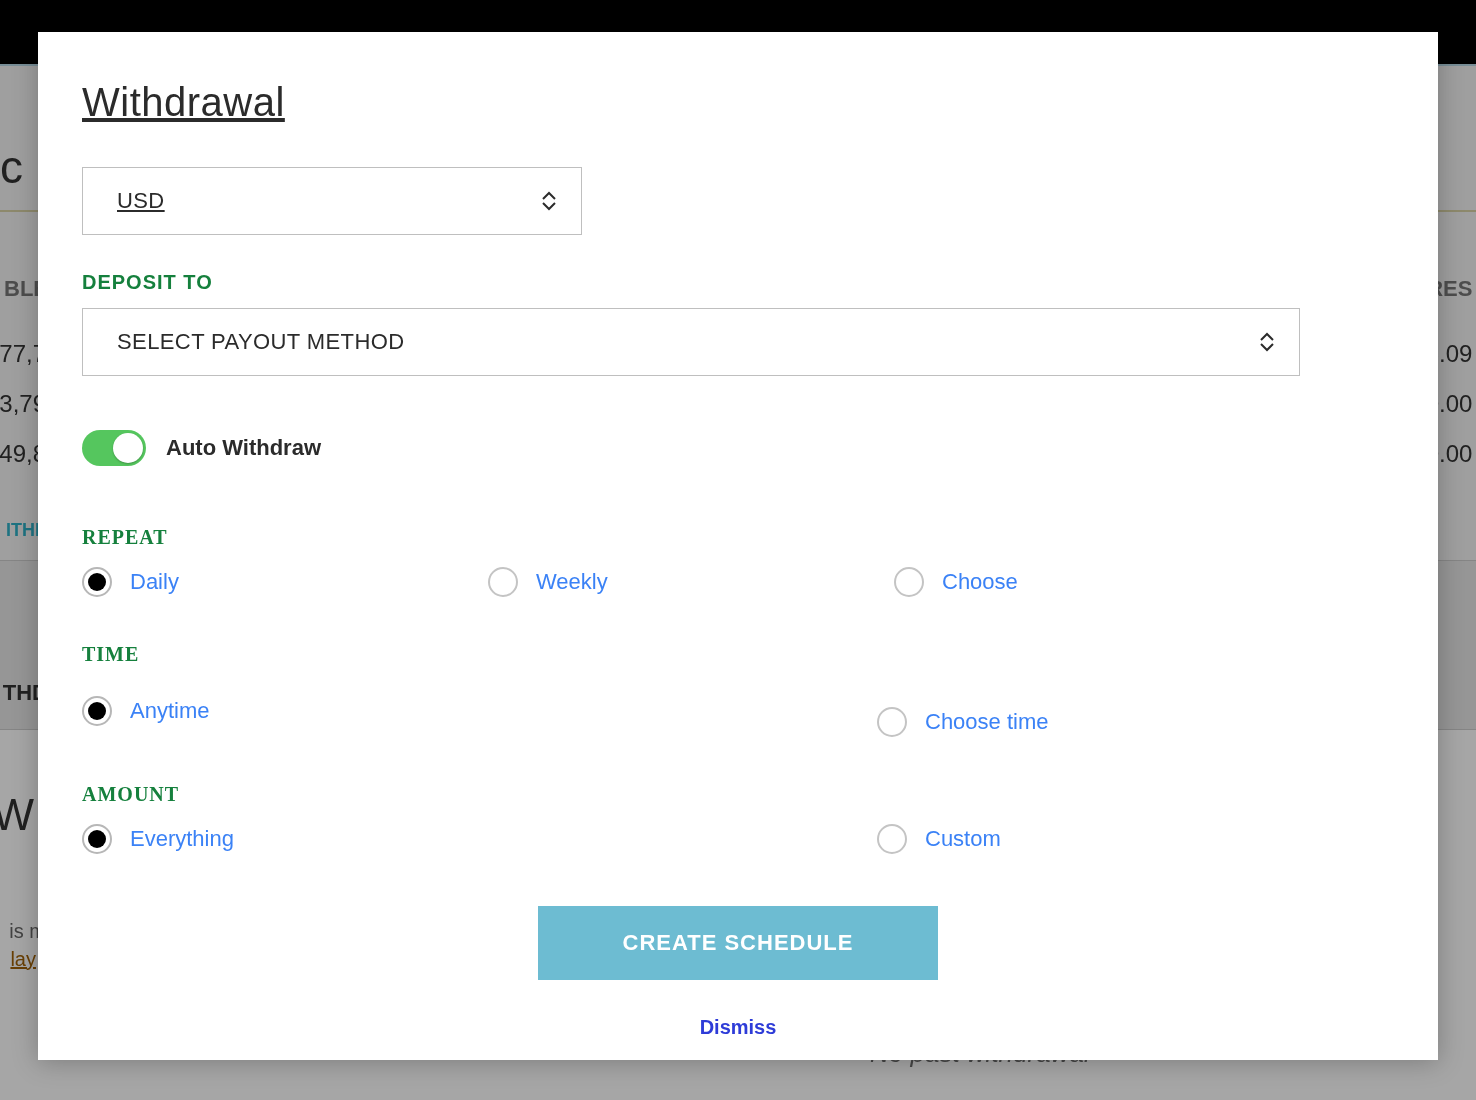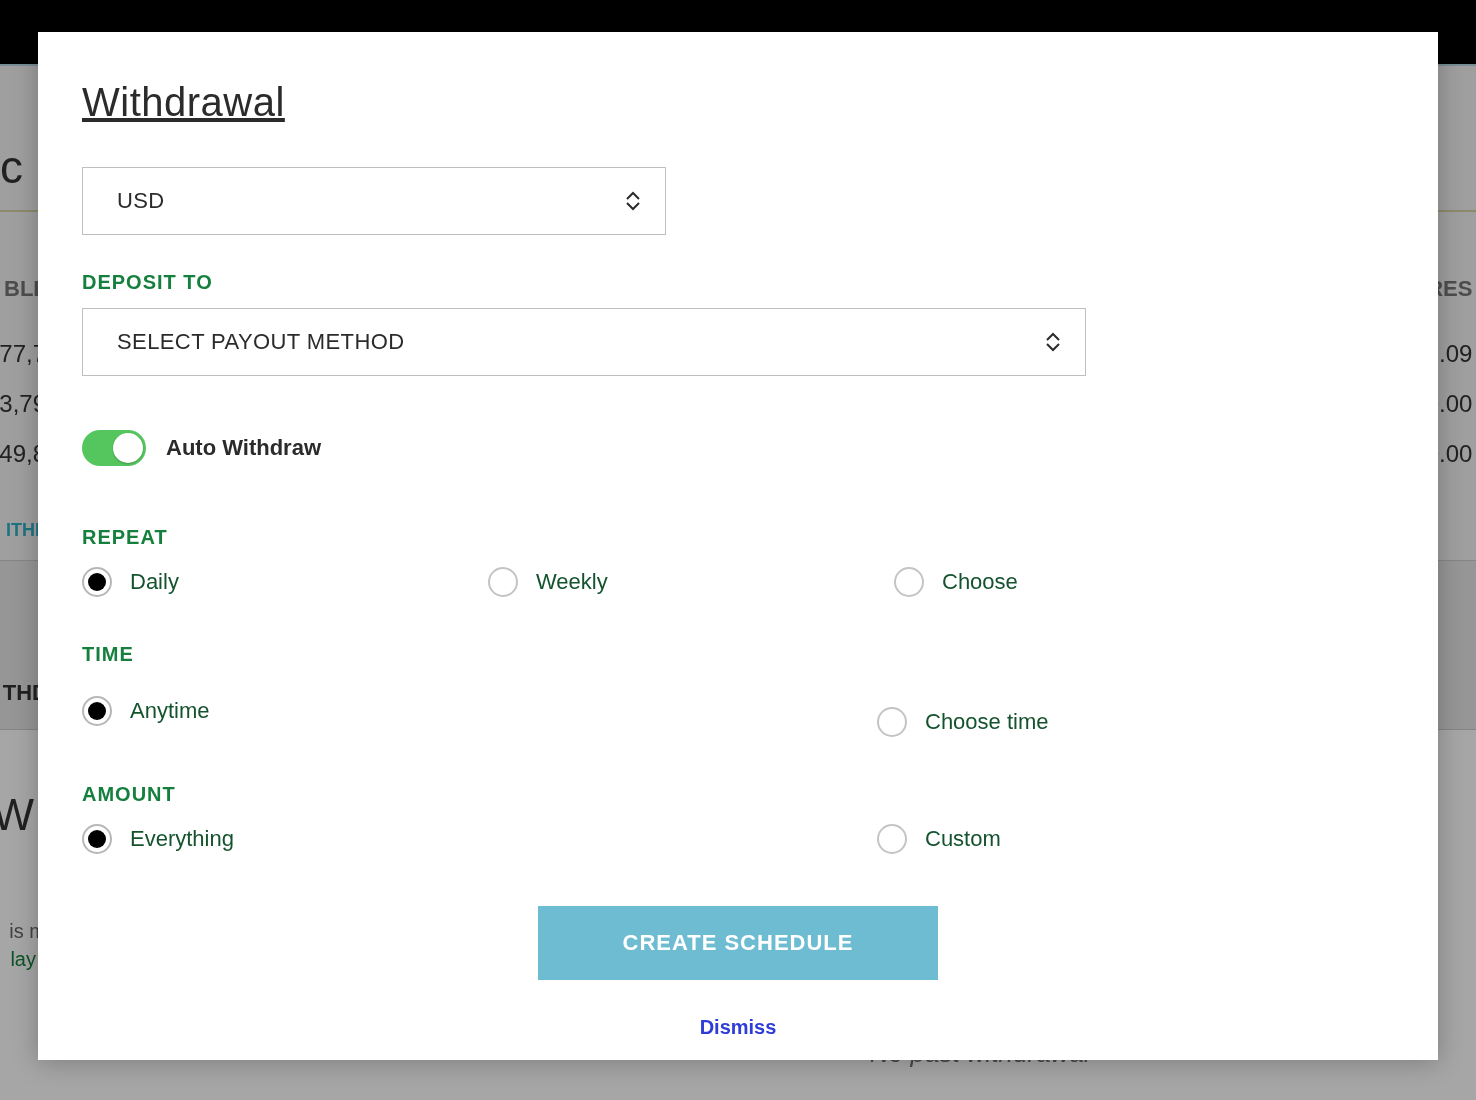--- a/index.html
+++ b/index.html
@@ -36,22 +36,22 @@
     margin-bottom: 14px; text-transform: uppercase;
   }
   .select {
     position: relative;
     border: 1px solid #bfbfbf;
     padding: 20px 60px 20px 34px;
     font-size: 22px; font-weight: 500; color: #2b2b2b; letter-spacing: .4px;
     background: #fff;
     cursor: pointer;
   }
-  .select.small { width: 584px; }
-  .select.full  { width: 1004px; }
+  .select.small { width: 500px; text-decoration: underline; }
+  .select.full  { width: 1218px; }
   .chevrons {
     position: absolute; right: 24px; top: 50%; transform: translateY(-50%);
     display: flex; flex-direction: column; line-height: 0;
   }
   .chevrons svg { display: block; }
 
   
   .toggle-row {
     margin-top: 54px;
     display: flex; align-items: center; gap: 20px;
@@ -62,34 +62,34 @@
   }
   .toggle-knob {
     position: absolute; top: 3px; right: 3px;
     width: 30px; height: 30px; border-radius: 50%; background: #fff;
     box-shadow: 0 1px 2px rgba(0,0,0,.25);
   }
   .toggle-label { font-size: 22px; font-weight: 700; color: #2b2b2b; }
 
   
   .group { margin-top: 60px; width: 1218px; }
-  .group .field-label { margin-bottom: 18px; }
+  .group .field-label { margin-bottom: 18px; font-family: Liberation Serif, serif; }
   .radio-row { display: flex; }
   .radio-row.three > .radio-opt { flex: 1 1 33.33%; }
   .radio-row.two   > .radio-opt { flex: 1 1 50%; }
   .radio-opt { display: flex; align-items: center; gap: 18px; cursor: pointer; }
   .radio {
     width: 30px; height: 30px; border-radius: 50%; border: 2px solid #c4c4c4; background: #fff;
     display: flex; align-items: center; justify-content: center;
     flex-shrink: 0;
   }
   .radio .dot { width: 18px; height: 18px; border-radius: 50%; background: #000; display: none; }
   .radio.selected { border-color: #b7b7b7; }
   .radio.selected .dot { display: block; }
-  .radio-text { font-size: 22px; color: #14532d; }
+  .radio-text { font-size: 22px; color: #3b82f6; }
 
   
   .footer { margin-top: 52px; text-align: center; }
   .btn-primary {
     display: inline-block;
     background: #6dbcd2; color: #fff;
     font-size: 22px; font-weight: 700; letter-spacing: 1px;
     padding: 24px 48px; border: none; cursor: pointer;
     min-width: 400px;
   }
@@ -110,21 +110,21 @@
 
 <span class="bg-text-left" style="right:1453px; top:140px; font-size:46px; font-weight:300;">nc</span>
 <span class="bg-text-left" style="right:1428px; top:276px; font-size:22px; font-weight:600; color:#777;">BLE</span>
 <span class="bg-text-left" style="right:1430px; top:340px; font-size:24px;">77,7</span>
 <span class="bg-text-left" style="right:1430px; top:390px; font-size:24px;">3,79</span>
 <span class="bg-text-left" style="right:1430px; top:440px; font-size:24px;">49,8</span>
 <span class="bg-text-left" style="right:1428px; top:520px; font-size:18px; font-weight:600; color:#2fb1c8;">ITHD</span>
 <span class="bg-text-left" style="right:1428px; top:680px; font-size:22px; font-weight:700;">THD</span>
 <span class="bg-text-left" style="right:1442px; top:790px; font-size:44px; font-weight:300;">W</span>
 <span class="bg-text-left" style="right:1430px; top:920px; font-size:20px; color:#666;">is m</span>
-<span class="bg-text-left" style="right:1440px; top:948px; font-size:20px; color:#15803d;">lay</span>
+<span class="bg-text-left" style="right:1440px; top:948px; font-size:20px; color:#a16207;text-decoration:underline;">lay</span>
 
 <span class="bg-text-left" style="left:1404px; top:276px; font-size:22px; font-weight:600; color:#777;">G RES</span>
 <span class="bg-text-left" style="left:1399px; top:340px; font-size:24px;">206.09</span>
 <span class="bg-text-left" style="left:1399px; top:390px; font-size:24px;">000.00</span>
 <span class="bg-text-left" style="left:1399px; top:440px; font-size:24px;">000.00</span>
 <span class="bg-text-left" style="left:870px; top:1038px; font-size:26px; font-style:italic; color:#6e6e6e;">No past withdrawal</span>
 
 <div class="bg-overlay"></div>
 
 <div class="modal">

